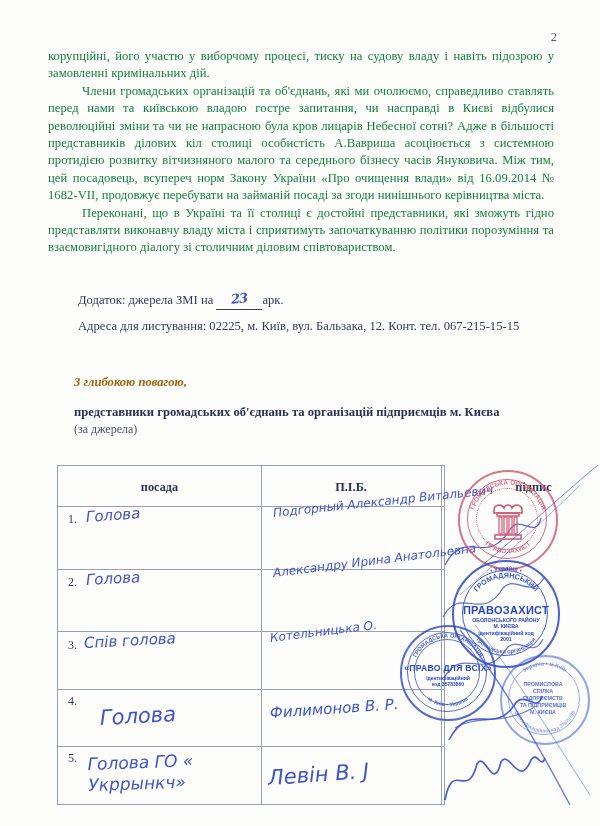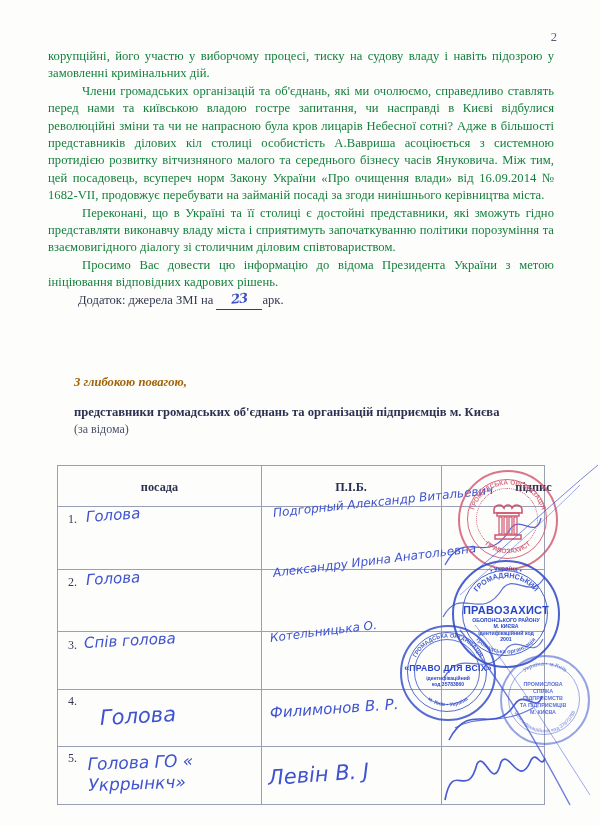--- a/index.html
+++ b/index.html
@@ -110,21 +110,21 @@
     top: 422px;
     font-size: 12px;
     color: #4a506a;
   }
 
   
   .sig-table {
     position: absolute;
     left: 57px;
     top: 465px;
-    width: 488px;
+    width: 388px;
     height: 340px;
     border: 1px solid #9aa0b4;
     box-sizing: border-box;
   }
   .sig-table .vline {
     position: absolute;
     top: 0;
     bottom: 0;
     width: 1px;
     background: #9aa0b4;
@@ -285,34 +285,34 @@
 
 <div class="page">
   <div class="paper-tint"></div>
 
   <div class="page-number">2</div>
 
   <div class="body-text">
     <p class="para no-indent">корупційні, його участю у виборчому процесі, тиску на судову владу і навіть підозрою у замовленні кримінальних дій.</p>
     <p class="para">Члени громадських організацій та об'єднань, які ми очолюємо, справедливо ставлять перед нами та київською владою гостре запитання, чи насправді в Києві відбулися революційні зміни та чи не напрасною була кров лицарів Небесної сотні? Адже в більшості представників ділових кіл столиці особистість А.Вавриша асоціюється з системною протидією розвитку вітчизняного малого та середнього бізнесу часів Януковича. Між тим, цей посадовець, всупереч норм Закону України «Про очищення влади» від 16.09.2014 № 1682-VII, продовжує перебувати на займаній посаді за згоди нинішнього керівництва міста.</p>
     <p class="para">Переконані, що в Україні та її столиці є достойні представники, які зможуть гідно представляти виконавчу владу міста і сприятимуть започаткуванню політики порозуміння та взаємовигідного діалогу зі столичним  діловим співтовариством.</p>
-    <p class="para">Просимо Вас довести цю інформацію до відома Президента України з метою ініціювання відповідних кадрових рішень.</p>
   </div>
 
   <div class="attach-block">
     <span class="attach-line">
       <span>Додаток: джерела ЗМІ на</span>
       <span class="hw-fill"><span class="hw-num">23</span></span><span>арк.</span>
     </span>
   </div>
 
+  <div class="addr-block">Адреса для листування: 02225, м. Київ, вул. Бальзака, 12. Конт. тел. 067-215-15-15</div>
 
   <div class="closing">З глибокою повагою,</div>
   <div class="signers">представники громадських об'єднань та організацій підприємців м. Києва</div>
-  <div class="signers-sub">(за відома)</div>
+  <div class="signers-sub">(за джерела)</div>
 
   <div class="sig-table">
     <div class="vline" style="left:203px;"></div>
     <div class="vline" style="left:383px;"></div>
 
     <div class="hline" style="top:40px;"></div>
     <div class="hline" style="top:103px;"></div>
     <div class="hline" style="top:165px;"></div>
     <div class="hline" style="top:223px;"></div>
     <div class="hline" style="top:280px;"></div>

